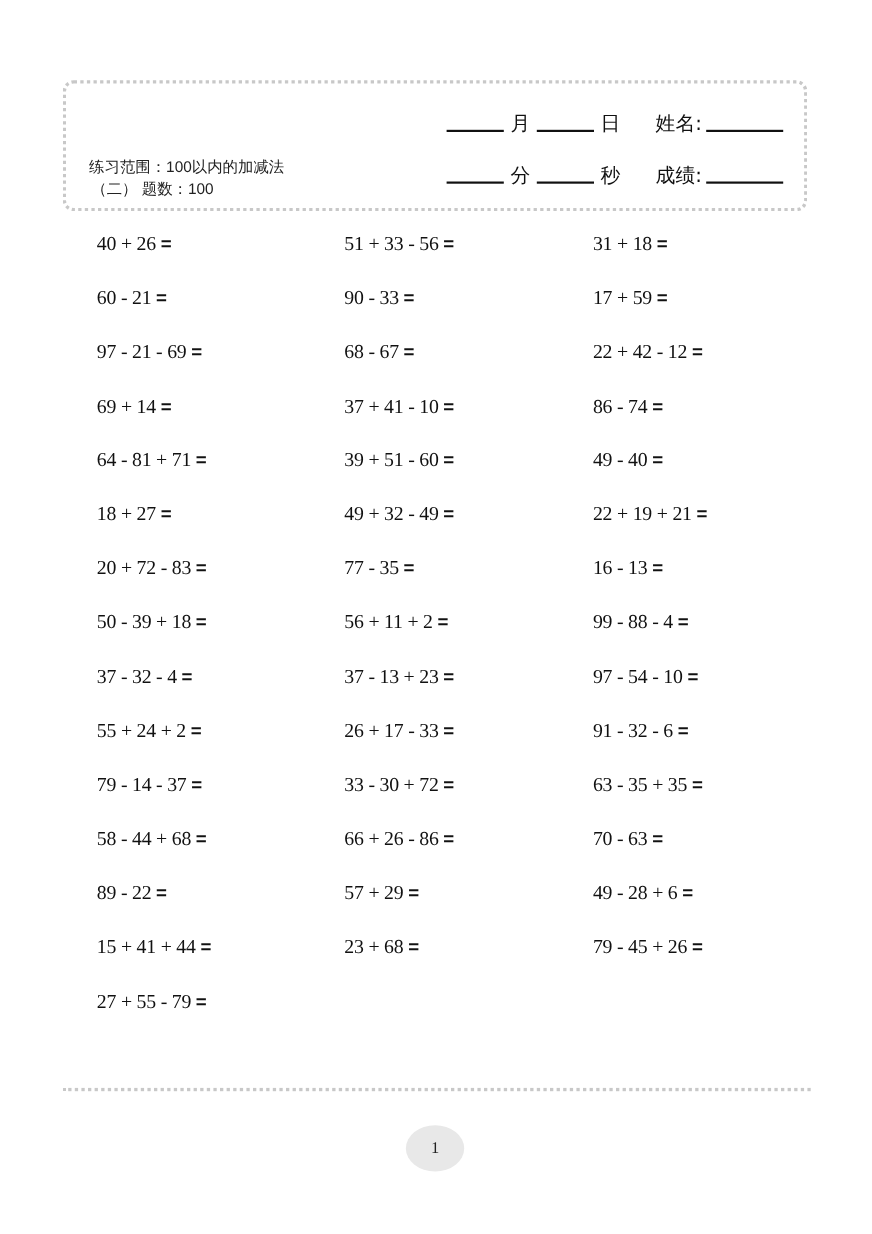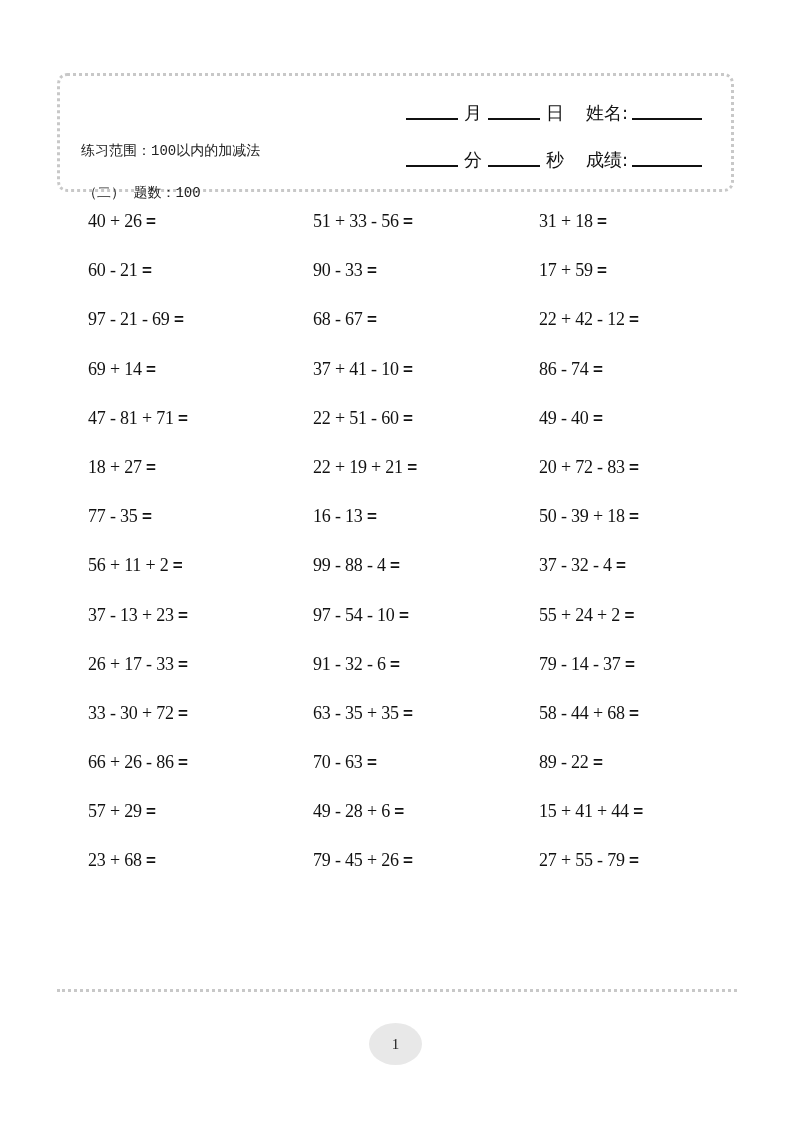--- a/index.html
+++ b/index.html
@@ -6,40 +6,40 @@
     body {
       width: 793px; height: 1122px; position: relative; overflow: hidden;
       font-family: "Liberation Serif", "DejaVu Serif", serif; color: #111;
     }
     .header-box {
       position: absolute; left: 57px; top: 73px; width: 677px; height: 119px;
       border: 3px dotted #c8c8c8; border-radius: 10px; box-sizing: border-box;
     }
     .scope {
       position: absolute; left: 21px; top: 65px; width: 220px;
-      font-family: Liberation Mono, monospace;
+      font-family: Liberation Sans, sans-serif;
       font-size: 14px; line-height: 20px; color: #222;
     }
     .scope .line1 { display: block; white-space: nowrap; }
-    .scope .line2 { display: block; white-space: nowrap; padding-left: 2px; margin-top: 22px; }
+    .scope .line2 { display: block; white-space: nowrap; padding-left: 2px; }
     .field-row {
       position: absolute; left: 346px; display: flex; align-items: flex-end;
       font-family: "DejaVu Sans", "Liberation Sans", sans-serif; font-size: 18px; color: #111;
     }
     .field-row.r1 { top: 26px; }
     .field-row.r2 { top: 73px; }
     .blank {
       display: inline-block; height: 0; border-bottom: 2px solid #111;
       margin-bottom: 4px;
     }
     .blank.short { width: 52px; }
     .blank.long { width: 70px; }
     .lbl { display: inline-block; padding: 0 6px; line-height: 22px; }
     .lbl.gap { padding-left: 6px; padding-right: 22px; }
-    .lbl.name { padding-right: 4px; padding-left: 0; }
+    .lbl.name { padding-right: 4px; padding-left: 0; margin-left: 10px; }
 
     .problems {
       position: absolute; left: 88px; top: 208px; width: 640px;
       display: grid; grid-template-columns: 225px 226px 189px;
       grid-auto-rows: 49.2px;
       font-size: 18px;
     }
     .problem { white-space: nowrap; line-height: 26px; letter-spacing: -0.2px; }
     .problem .eq { font-family: "Liberation Sans", "DejaVu Sans", sans-serif; font-weight: bold; font-size: 17px; }
 
@@ -88,24 +88,25 @@
     <div class="problem"><span>31 + 18</span> <span class="eq">=</span></div>
     <div class="problem"><span>60 - 21</span> <span class="eq">=</span></div>
     <div class="problem"><span>90 - 33</span> <span class="eq">=</span></div>
     <div class="problem"><span>17 + 59</span> <span class="eq">=</span></div>
     <div class="problem"><span>97 - 21 - 69</span> <span class="eq">=</span></div>
     <div class="problem"><span>68 - 67</span> <span class="eq">=</span></div>
     <div class="problem"><span>22 + 42 - 12</span> <span class="eq">=</span></div>
     <div class="problem"><span>69 + 14</span> <span class="eq">=</span></div>
     <div class="problem"><span>37 + 41 - 10</span> <span class="eq">=</span></div>
     <div class="problem"><span>86 - 74</span> <span class="eq">=</span></div>
-    <div class="problem"><span>47 - 81 + 71</span> <span class="eq">=</span></div>
-    <div class="problem"><span>22 + 51 - 60</span> <span class="eq">=</span></div>
+    <div class="problem"><span>64 - 81 + 71</span> <span class="eq">=</span></div>
+    <div class="problem"><span>39 + 51 - 60</span> <span class="eq">=</span></div>
     <div class="problem"><span>49 - 40</span> <span class="eq">=</span></div>
     <div class="problem"><span>18 + 27</span> <span class="eq">=</span></div>
+    <div class="problem"><span>49 + 32 - 49</span> <span class="eq">=</span></div>
     <div class="problem"><span>22 + 19 + 21</span> <span class="eq">=</span></div>
     <div class="problem"><span>20 + 72 - 83</span> <span class="eq">=</span></div>
     <div class="problem"><span>77 - 35</span> <span class="eq">=</span></div>
     <div class="problem"><span>16 - 13</span> <span class="eq">=</span></div>
     <div class="problem"><span>50 - 39 + 18</span> <span class="eq">=</span></div>
     <div class="problem"><span>56 + 11 + 2</span> <span class="eq">=</span></div>
     <div class="problem"><span>99 - 88 - 4</span> <span class="eq">=</span></div>
     <div class="problem"><span>37 - 32 - 4</span> <span class="eq">=</span></div>
     <div class="problem"><span>37 - 13 + 23</span> <span class="eq">=</span></div>
     <div class="problem"><span>97 - 54 - 10</span> <span class="eq">=</span></div>

